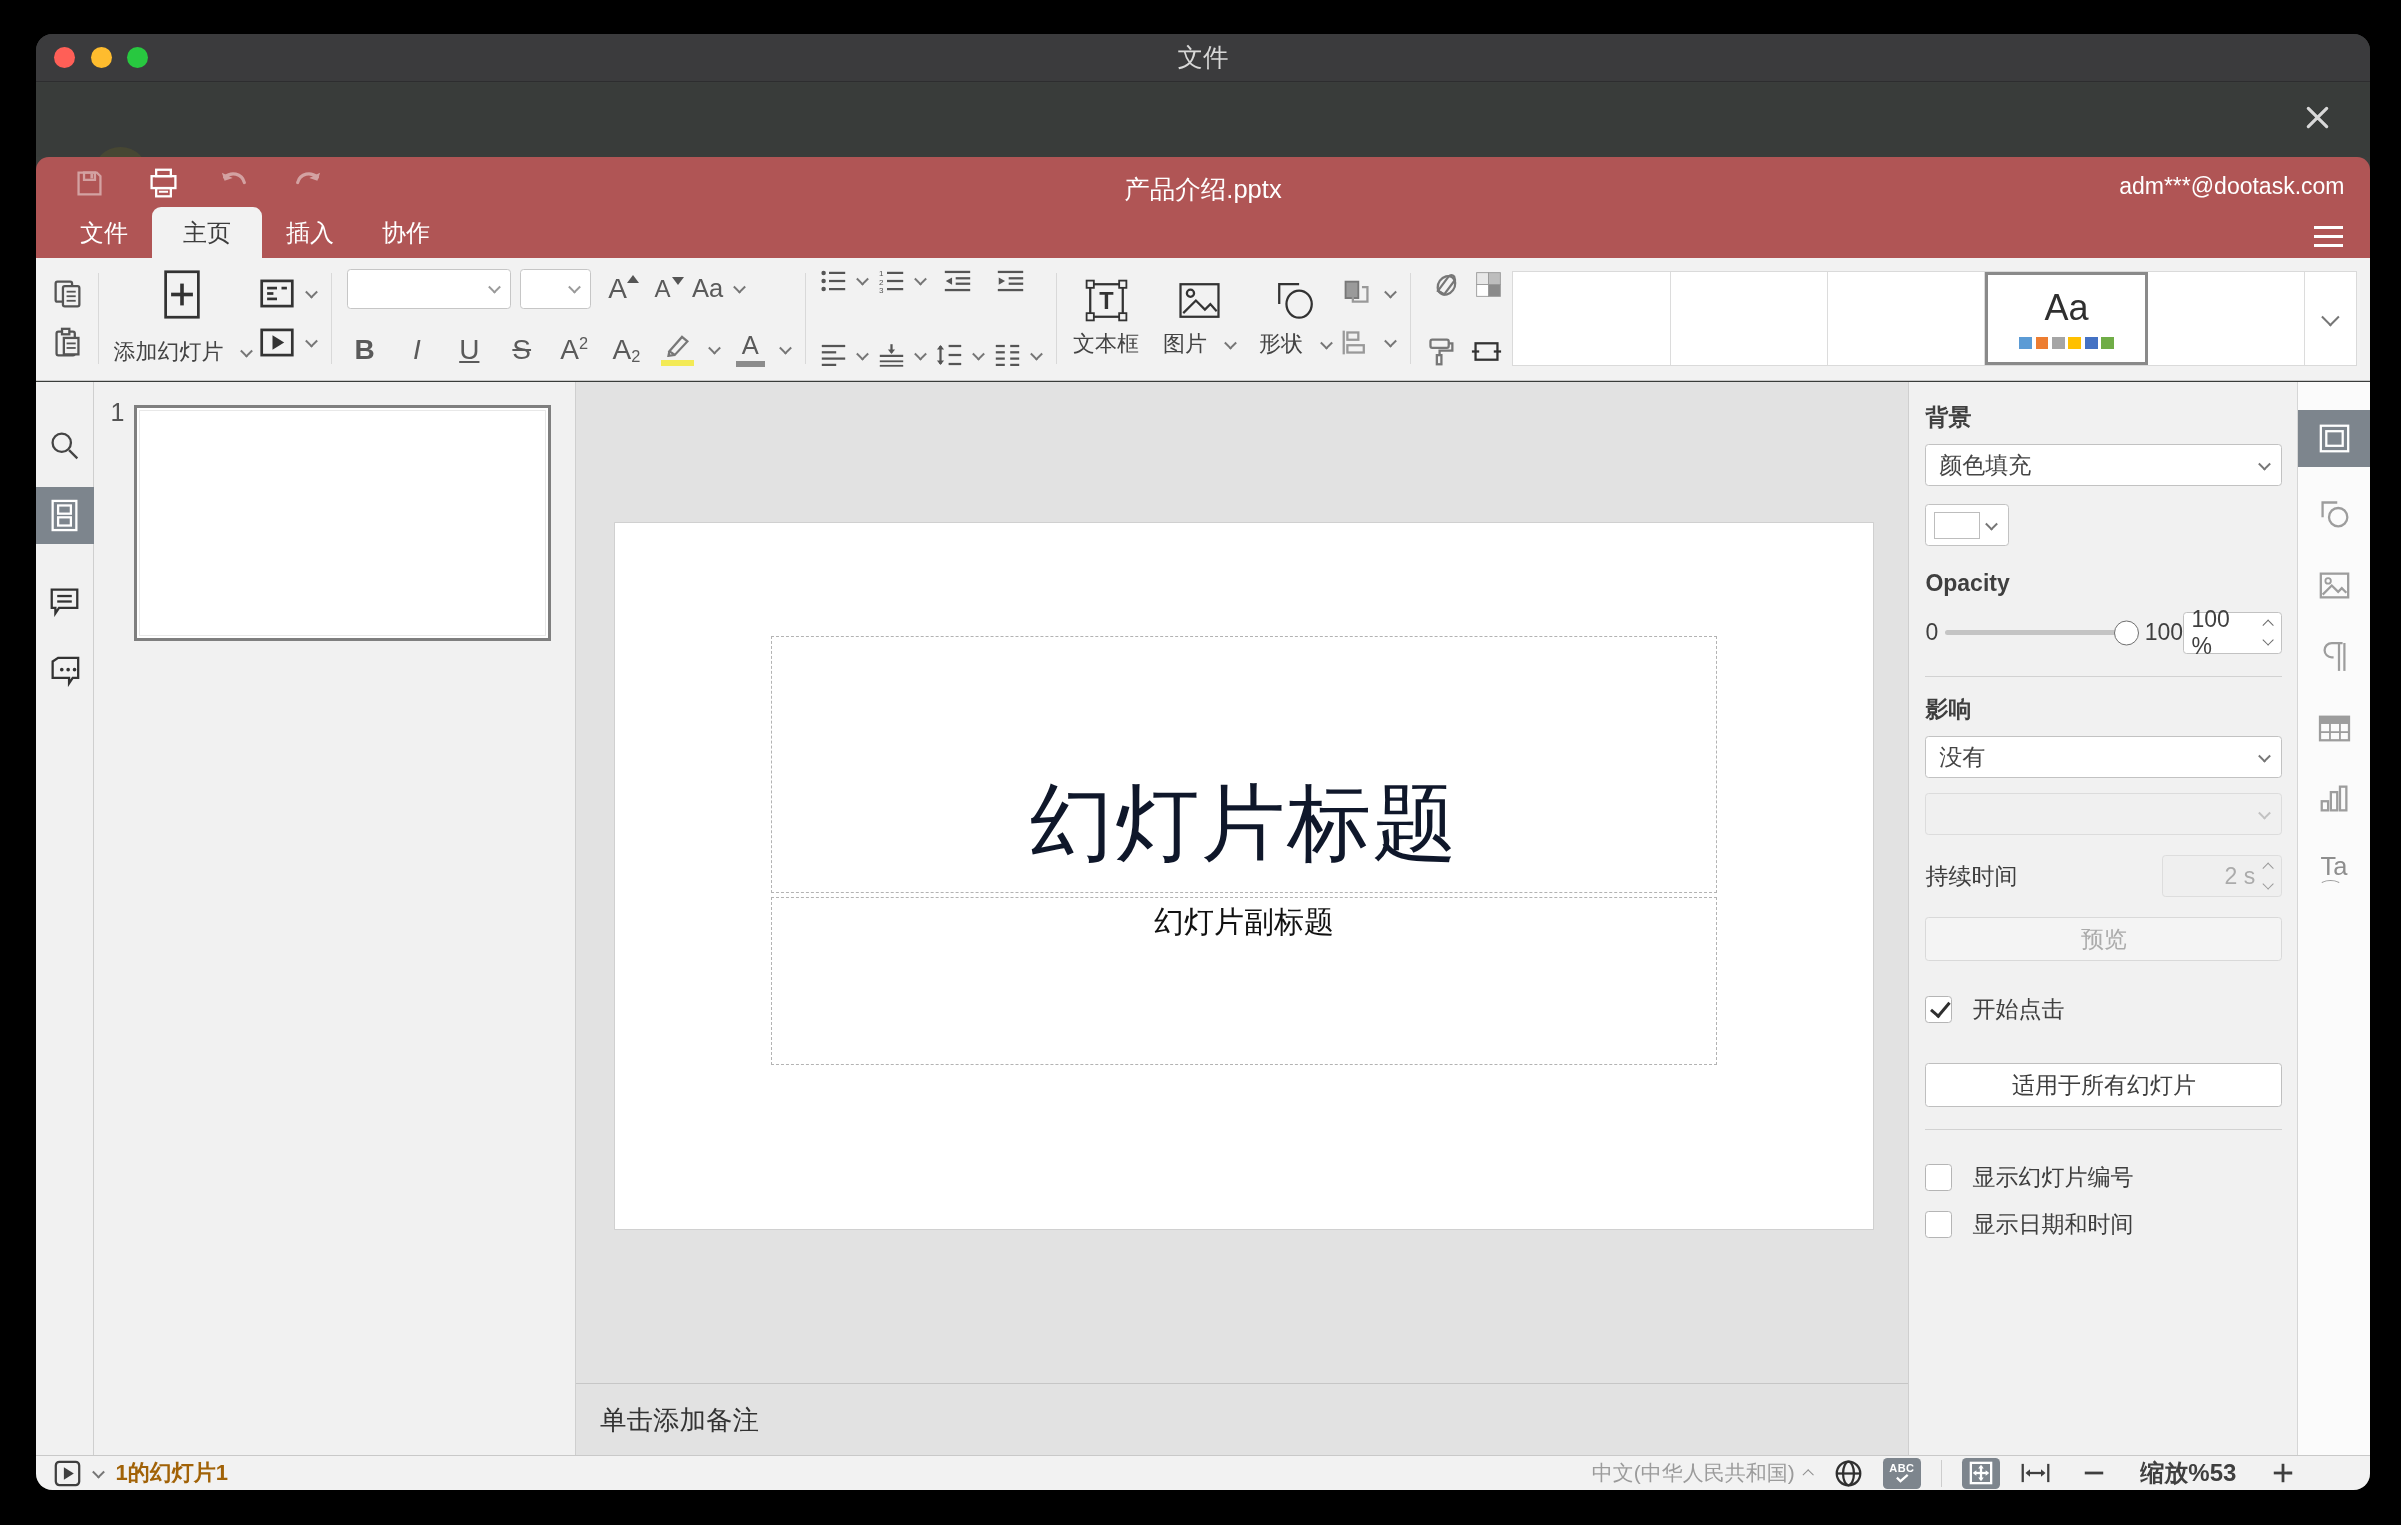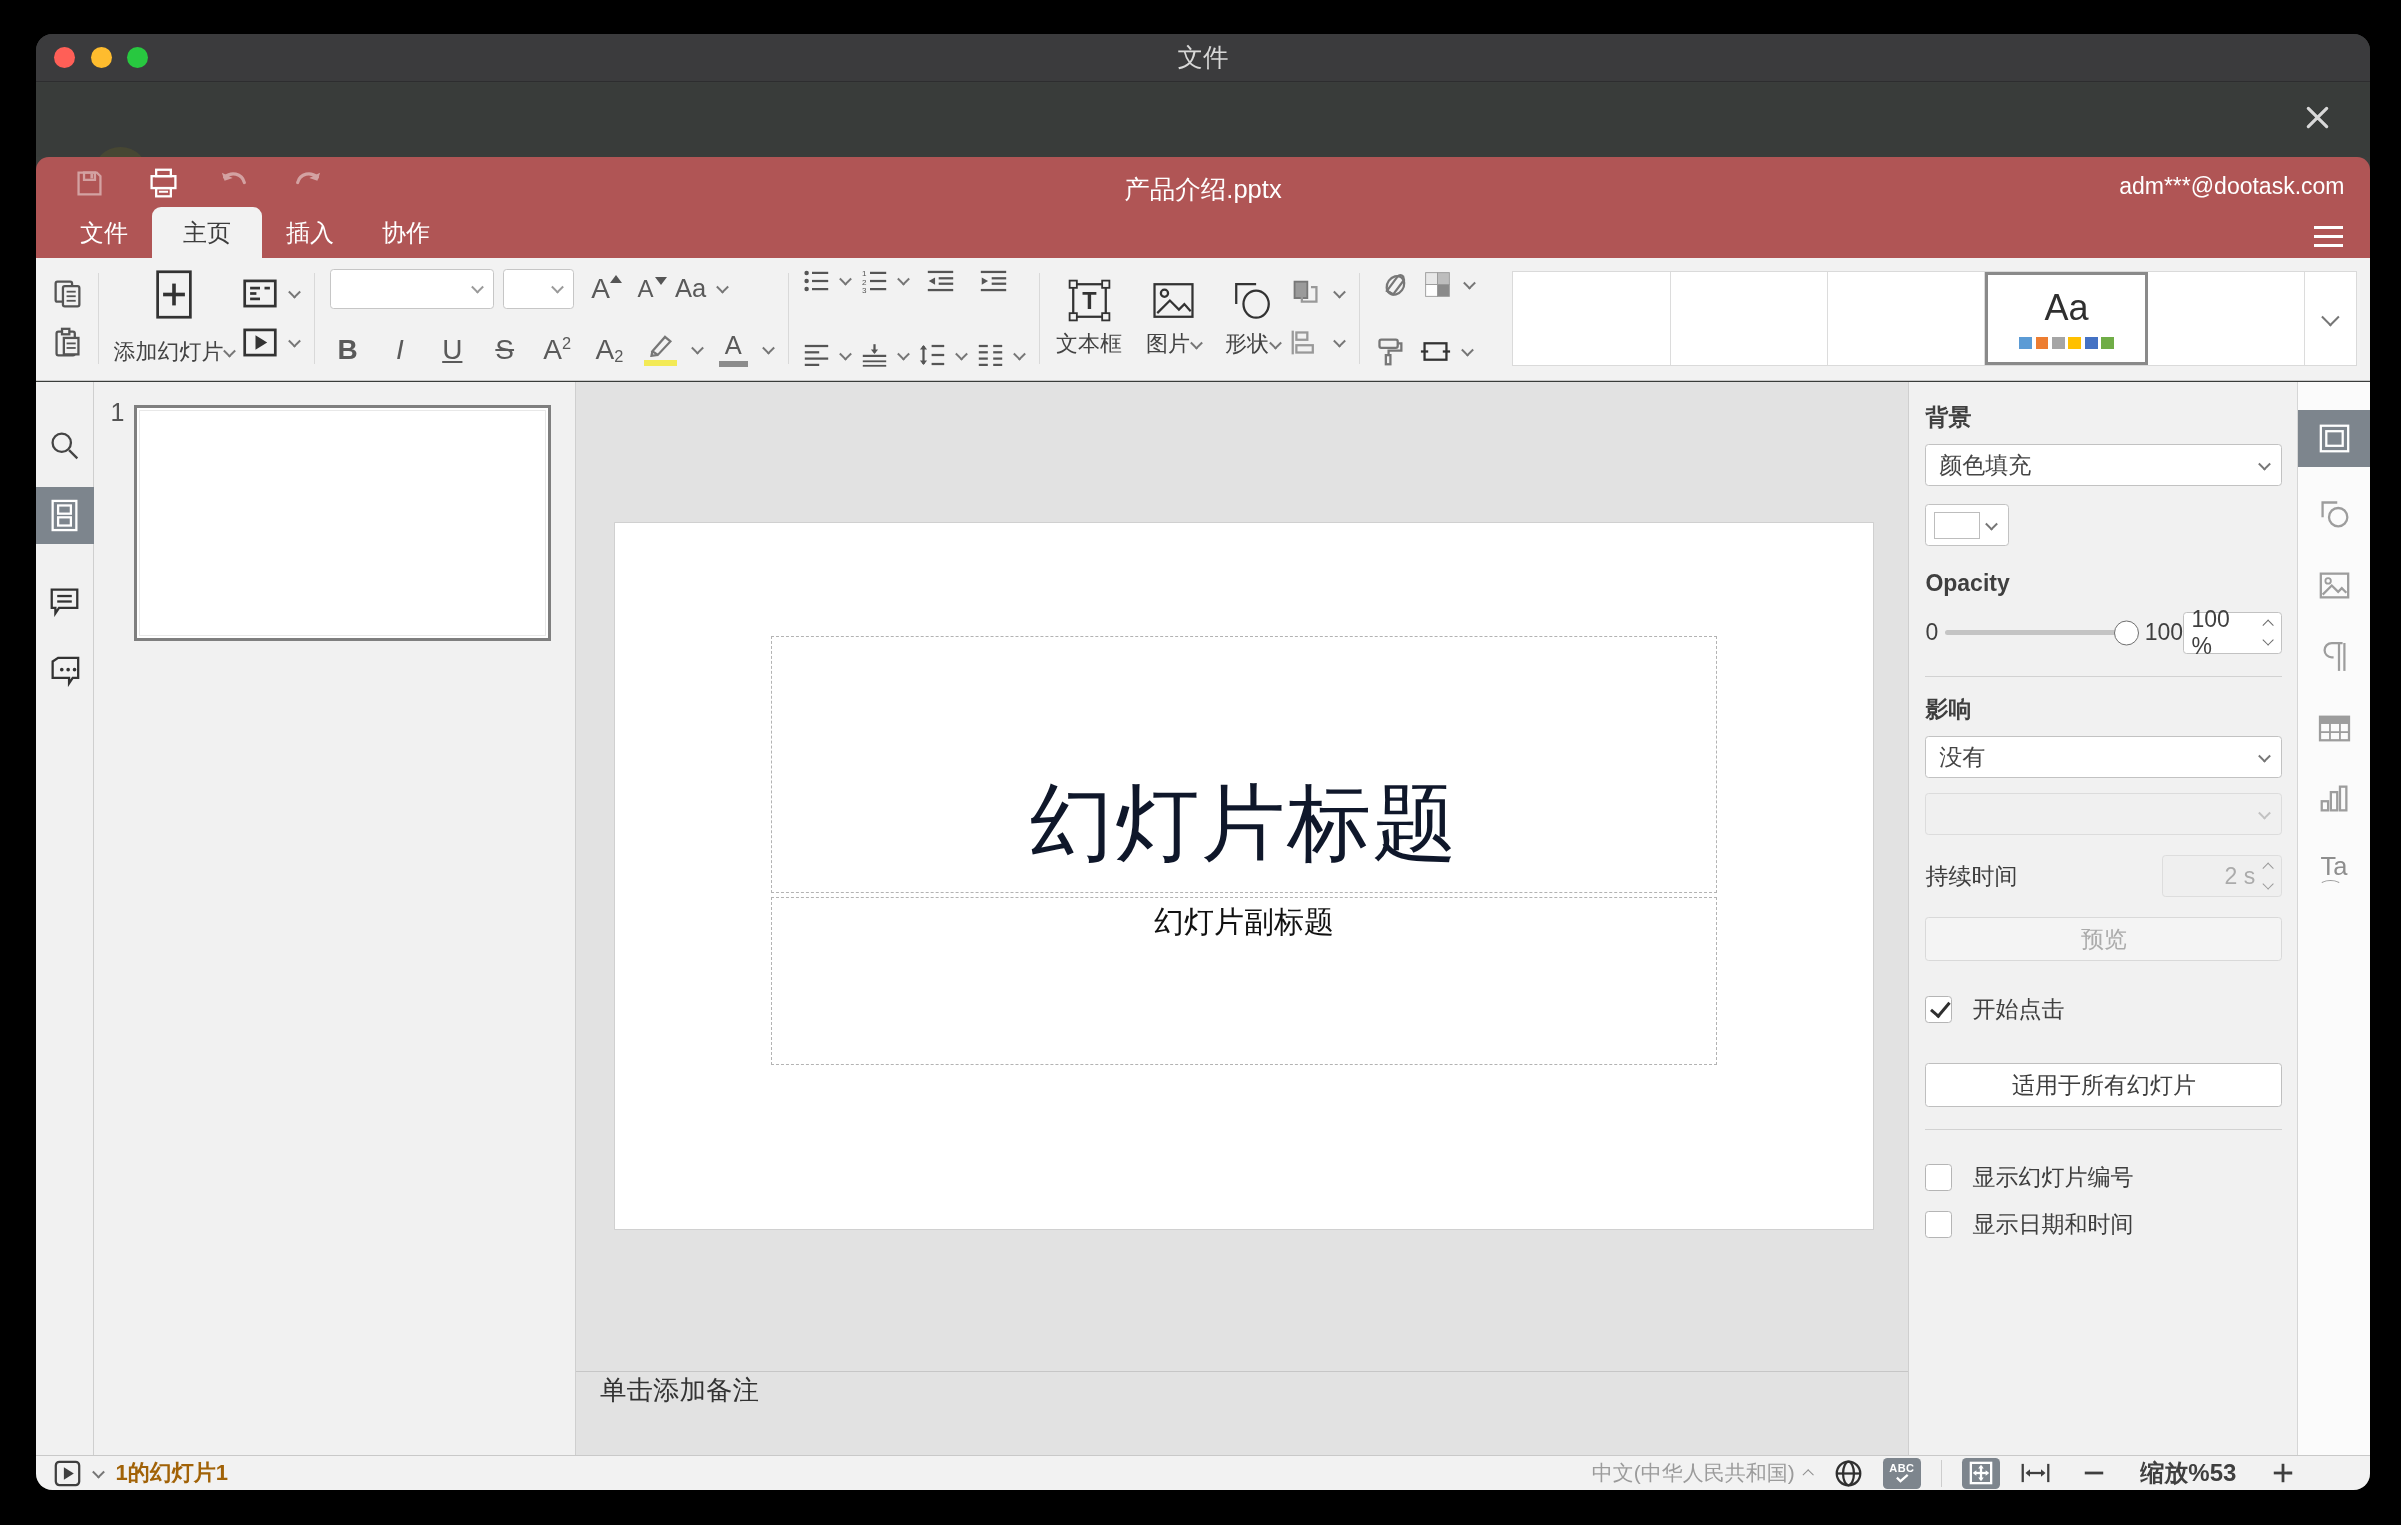--- a/index.html
+++ b/index.html
@@ -40,21 +40,21 @@
   .menu-btn{margin-left:auto;margin-right:27px;margin-bottom:11px;display:flex;flex-direction:column;gap:6.4px;cursor:pointer;}
   .menu-btn i{display:block;width:29px;height:2.7px;background:#fff;}
 
   
   .toolbar{position:absolute;left:0;top:224px;right:0;height:123px;background:var(--toolbg);border-bottom:0.9px solid var(--border);display:flex;align-items:stretch;padding:9px 0 11px 12.8px;}
   .vdiv{width:0.9px;background:#d9d9d9;margin:5.5px 11px;}
   .tgroup{display:flex;flex-direction:column;justify-content:space-between;padding:1.8px 3.6px;}
   .trow{display:flex;align-items:center;gap:12.8px;}
   .tool{display:flex;align-items:center;justify-content:center;color:var(--ico);cursor:pointer;}
   .big{flex-direction:column;gap:5.5px;}
-  .tlabel{font-size:22px;color:var(--txt);white-space:nowrap;display:flex;align-items:center;gap:2px;}
+  .tlabel{font-size:22px;color:var(--txt);white-space:nowrap;display:flex;align-items:center;gap:19px;}
   .chv{width:9px;height:9px;border-right:2.3px solid #767676;border-bottom:2.3px solid #767676;transform:rotate(45deg) translate(-0.9px,-0.9px);flex:0 0 auto;}
   .combo{background:#fff;border:0.9px solid #c6c6c6;border-radius:3.6px;height:40px;display:flex;align-items:center;justify-content:flex-end;padding:0 11px;cursor:text;}
   .fmt{font-size:28px;color:#5a5a5a;min-width:36px;justify-content:center;display:flex;align-items:flex-end;cursor:pointer;}
   .fmt sub,.fmt sup{font-size:16.4px;}
   .bar-under{display:flex;flex-direction:column;align-items:center;gap:2.7px;cursor:pointer;}
   .bar-under .bar{width:33px;height:6.4px;}
   .gallery{position:absolute;right:12.8px;top:12.8px;height:95px;width:845px;display:flex;background:#fff;border:0.9px solid #dadada;}
   .gtile{flex:1;border-right:0.9px solid #dcdcdc;background:#fff;display:flex;flex-direction:column;align-items:center;justify-content:center;gap:7.3px;cursor:pointer;}
   .gtile.sel{border:3.6px solid #8a8a8a;}
   .gtile .aa{font-size:36px;color:#2f2f2f;}
@@ -71,21 +71,21 @@
   .thumb-num{position:absolute;left:16.4px;top:16.4px;font-size:25px;color:#555;}
   .thumb{position:absolute;left:40px;top:23px;width:417px;height:236px;background:#fff;border:3.6px solid #7f7f7f;cursor:pointer;}
   .thumb .inner{position:absolute;inset:1.8px;border:0.9px solid #e8e8e8;background:#fff;}
   .canvas{flex:1;background:var(--canvas);position:relative;}
   .slide{position:absolute;left:39px;top:141px;width:1258px;height:706px;background:#fff;box-shadow:0 0 0 0.9px #cfcfcf;}
   .ph{position:absolute;left:156px;width:946px;border:1.8px dashed #b3b3b3;display:flex;flex-direction:column;align-items:center;}
   .ph.title{top:113px;height:257px;justify-content:flex-end;padding-bottom:11px;}
   .ph.subtitle{top:374px;height:168px;justify-content:flex-start;padding-top:3.6px;}
   .ph.title .t{font-size:84px;color:#0f172a;font-weight:500;letter-spacing:1.8px;white-space:nowrap;}
   .ph.subtitle .t{font-size:30px;color:#111;}
-  .notes{position:absolute;left:0;right:0;bottom:0;height:84px;border-top:0.9px solid #c6c6c6;background:var(--canvas);display:flex;align-items:flex-start;padding-left:24px;}
+  .notes{position:absolute;left:0;right:0;bottom:0;height:72px;border-top:0.9px solid #c6c6c6;background:var(--canvas);display:flex;align-items:center;padding-left:24px;}
   .notes .t{font-size:26.5px;color:#333;}
 
   
   .panel{width:389px;background:var(--panelbg);border-left:0.9px solid #cfcfcf;padding:20px 14.6px 0 16.4px;}
   .plabel{font-size:23px;font-weight:700;color:#3f3f3f;}
   .pselect{height:42px;background:#fff;border:0.9px solid #c2c2c2;border-radius:3.6px;display:flex;align-items:center;padding:0 12.8px;font-size:23px;color:#444;cursor:pointer;}
   .pselect .chv{margin-left:auto;}
   .pselect.disabled{background:#f0f0f0;border-color:#dcdcdc;color:#b5b5b5;}
   .spinbox{width:120px;height:42px;background:#efefef;border:0.9px solid #dddddd;border-radius:3.6px;display:flex;align-items:center;justify-content:flex-end;padding:0 9px 0 7.3px;font-size:23px;color:#ababab;gap:9px;}
   .spin{display:flex;flex-direction:column;gap:7.3px;}

